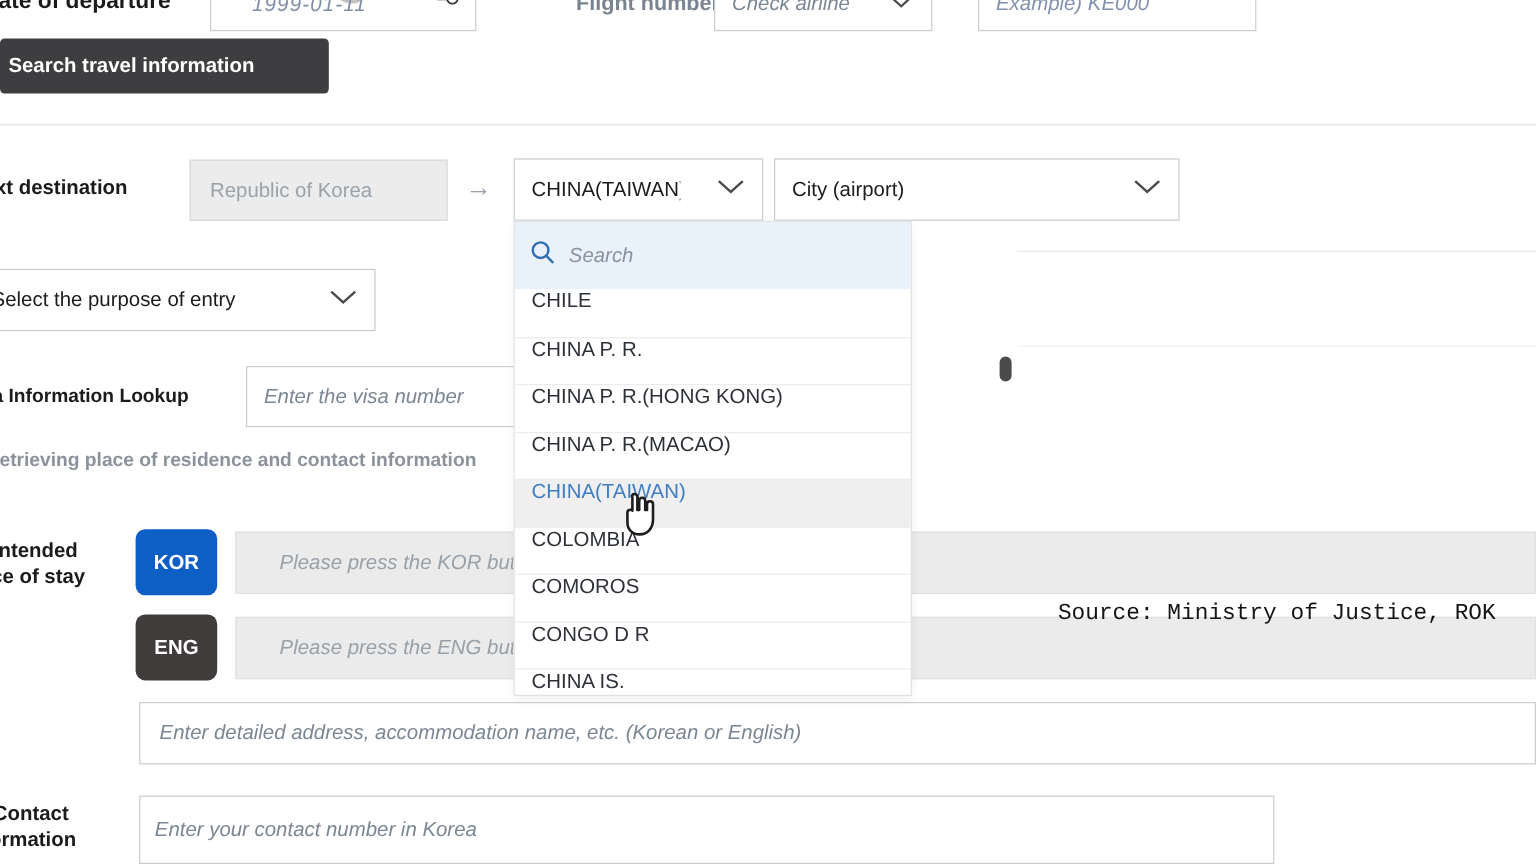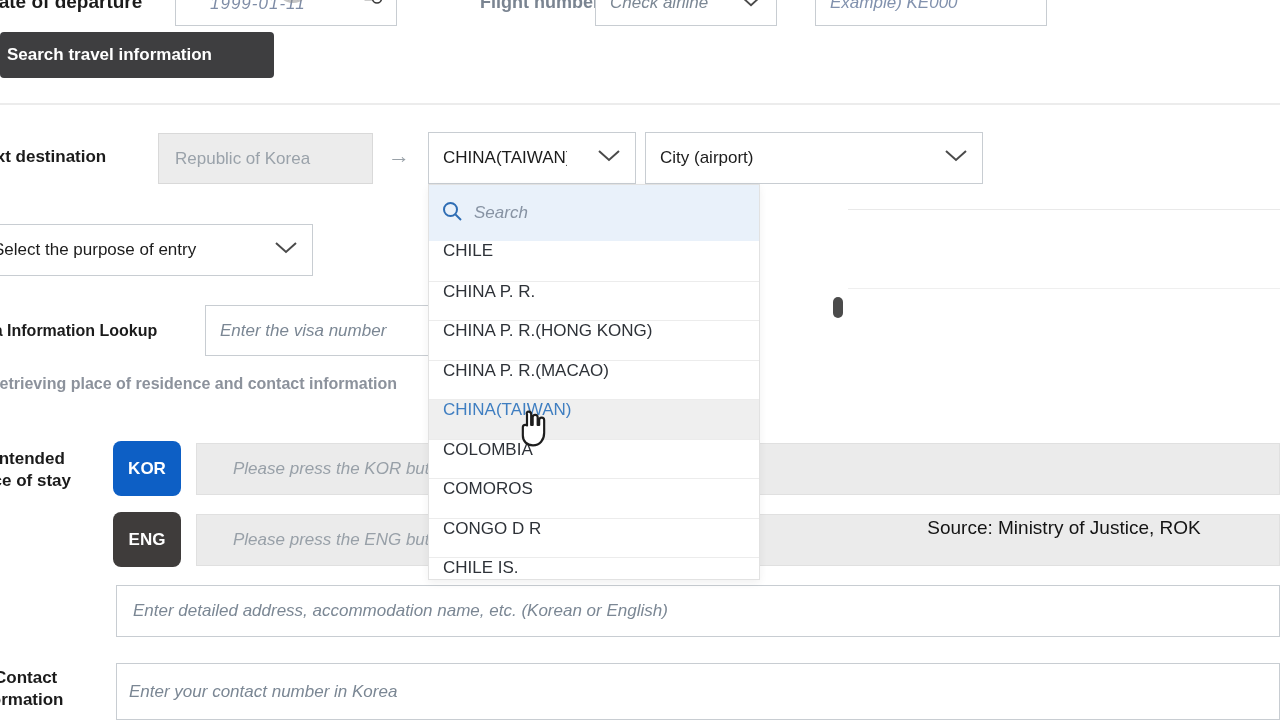--- a/index.html
+++ b/index.html
@@ -77,28 +77,28 @@
   .stay-label2 { left:-32px; top:471px; }
   .lang-btn { width:68px; height:55px; border:none; border-radius:8px; color:#fff;
               font-weight:bold; font-size:17px; font-family:"Liberation Sans",sans-serif;
               cursor:pointer; }
   .kor-btn { left:113px; top:441px; background:#0d5fc5; }
   .eng-btn { left:113px; top:512px; background:#3f3c3b; }
   .gray-input { background:#ebebeb; border:1px solid #e0e0e0; padding-left:36px; }
   .kor-input { left:196px; top:443px; width:1084px; height:52px; z-index:1; }
   .eng-input { left:196px; top:514px; width:1084px; height:52px; z-index:1; }
   .gray-input .ph { color:#98a0a8; }
-  .source-caption { left:848px; top:517px; width:432px; text-align:center; font-size:19px;
-                    color:#141414; z-index:15; font-family:Liberation Sans, sans-serif;
+  .source-caption { left:848px; top:500px; width:432px; text-align:center; font-size:19px;
+                    color:#141414; z-index:15; font-family:Liberation Mono, monospace;
                     white-space:nowrap; }
 
   .address-input { left:116px; top:585px; width:1164px; height:52px; padding-left:16px; }
   .contact-label1 { left:-6px; top:668px; }
   .contact-label2 { left:-30px; top:690px; }
-  .contact-input { left:116px; top:663px; width:1164px; height:57px; padding-left:12px; }
+  .contact-input { left:116px; top:663px; width:946px; height:57px; padding-left:12px; }
 
   .side-line-1 { left:848px; top:209px; width:432px; }
   .side-line-2 { left:848px; top:288px; width:432px; background:#efefef; }
 
   .cursor { left:512px; top:408px; z-index:30; }
 </style>
 </head>
 <body>
 
 <div id="screen">
@@ -194,21 +194,21 @@
         <div class="dd-item">
           <span>COLOMBIA</span>
         </div>
         <div class="dd-item">
           <span>COMOROS</span>
         </div>
         <div class="dd-item">
           <span>CONGO D R</span>
         </div>
         <div class="dd-item">
-          <span>CHILE IS.</span>
+          <span>CHINA IS.</span>
         </div>
       </div>
   </div>
 
   <div class="abs scroll-thumb"></div>
 
   <div class="abs box selectbox purpose-select">
     <span>Select the purpose of entry</span>
     <span class="chev">
       <svg width="24" height="14" viewBox="0 0 24 14">

